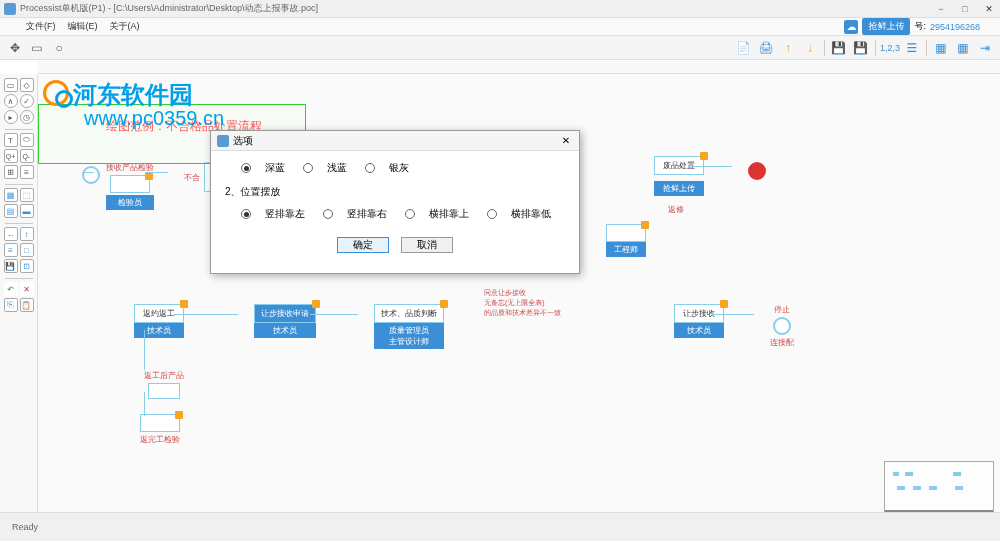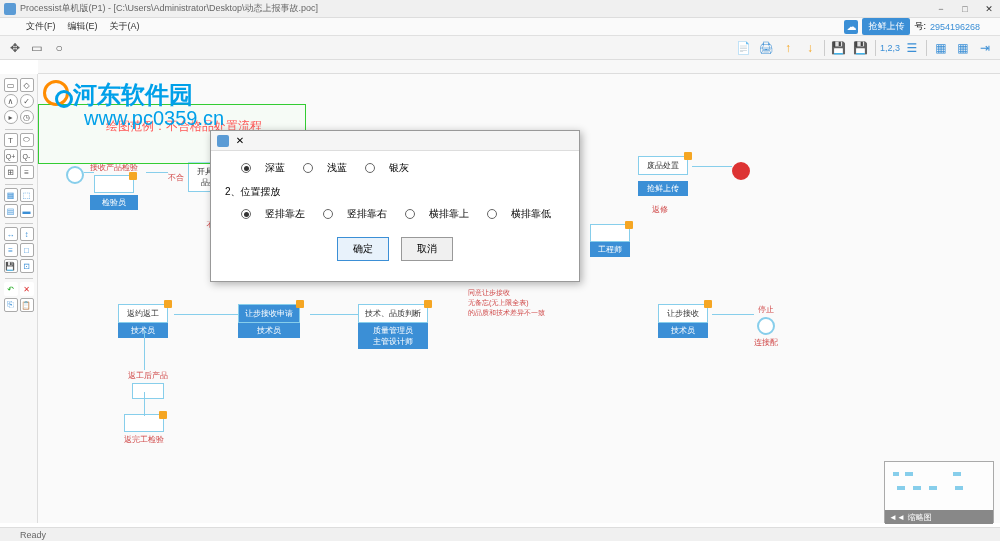--- a/index.html
+++ b/index.html
@@ -40,21 +40,21 @@
     .watermark-title { font-size: 24px; font-weight: bold; color: #00a0e9; display: flex; align-items: center; }
     .watermark-logo { width: 30px; height: 30px; display: inline-block; position: relative; }
     .watermark-logo::before { content: ''; position: absolute; width: 20px; height: 20px; border: 3px solid #ff8c00; border-radius: 50%; }
     .watermark-logo::after { content: ''; position: absolute; width: 12px; height: 12px; border: 3px solid #00a0e9; border-radius: 50%; left: 12px; top: 10px; }
     .watermark-url { font-size: 20px; color: #00a0e9; margin-left: 41px; margin-top: -4px; }
     
     .intro-text { position: absolute; top: 8px; left: 34px; right: 40px; font-size: 9px; color: #3b5998; line-height: 1.5; z-index: 2; }
     .example-box { position: absolute; top: 30px; left: 0; width: 268px; height: 60px; border: 1px solid #3c3; background: rgba(240,255,240,0.3); z-index: 1; }
     .example-label { position: absolute; top: 44px; left: 68px; color: #ff5555; font-size: 12px; z-index: 3; }
     
-    .node { position: absolute; font-size: 8px; text-align: center; }
+    .node { position: absolute; font-size: 8px; text-align: center; margin-left: 16px; }
     .node-box { background: #fff; border: 1px solid #87ceeb; padding: 3px 6px; min-width: 50px; color: #333; }
     .node-label { background: #3b8fd6; color: #fff; padding: 2px 6px; font-size: 8px; }
     .node-text { color: #d04848; font-size: 8px; }
     .circle-node { width: 18px; height: 18px; border-radius: 50%; border: 2px solid #87ceeb; background: #fff; }
     .circle-node.end { background: #d33; border-color: #d33; }
     .badge { position: absolute; top: -4px; right: -4px; width: 8px; height: 8px; background: #f5a623; border-radius: 1px; }
     
     .flow-line { position: absolute; background: #87ceeb; z-index: 0; }
     
     .dialog-overlay { position: absolute; top: 0; left: 0; right: 0; bottom: 0; z-index: 100; pointer-events: none; }
@@ -63,29 +63,29 @@
     .dialog-title-text { flex: 1; }
     .dialog-close { width: 14px; height: 14px; display: flex; align-items: center; justify-content: center; cursor: pointer; font-size: 10px; }
     .dialog-body { padding: 10px 14px; }
     .dialog-section { margin-bottom: 10px; }
     .dialog-section-label { font-size: 10px; margin-bottom: 8px; }
     .radio-row { display: flex; gap: 18px; padding-left: 16px; }
     .radio-opt { display: flex; align-items: center; gap: 14px; font-size: 10px; }
     .radio { width: 10px; height: 10px; border: 1px solid #666; border-radius: 50%; display: inline-flex; align-items: center; justify-content: center; }
     .radio.checked::after { content: ''; width: 5px; height: 5px; background: #333; border-radius: 50%; }
     .dialog-footer { display: flex; justify-content: center; gap: 12px; padding: 6px 0 10px; }
-    .dlg-btn { width: 52px; height: 24px; border: 1px solid #999; background: #f0f0f0; font-size: 10px; cursor: pointer; }
+    .dlg-btn { width: 52px; height: 16px; border: 1px solid #999; background: #f0f0f0; font-size: 10px; cursor: pointer; }
     .dlg-btn.primary { border-color: #3b8fd6; background: #e8f2fb; }
     
     .minimap { position: absolute; bottom: 18px; right: 6px; width: 110px; height: 62px; border: 1px solid #aaa; background: #fdfdfd; }
     .minimap-content { width: 100%; height: 48px; position: relative; }
     .minimap-shape { position: absolute; background: #87ceeb; }
     .minimap-label { height: 14px; background: #888; color: #fff; display: flex; align-items: center; padding: 0 4px; font-size: 8px; gap: 3px; }
     
-    .statusbar { position: absolute; bottom: 0; left: 0; right: 0; height: 14px; background: #f0f0f0; border-top: 1px solid #ddd; padding: 0 20px; font-size: 9px; color: #666; display: flex; align-items: center; }
+    .statusbar { position: absolute; bottom: 0; left: 0; right: 0; height: 29px; background: #f0f0f0; border-top: 1px solid #ddd; padding: 0 12px; font-size: 9px; color: #666; display: flex; align-items: center; }
   </style>
 </head>
 <body>
 
 <div class="titlebar">
   <div class="titlebar-icon"></div>
   <div class="titlebar-text">Processist单机版(P1) - [C:\Users\Administrator\Desktop\动态上报事故.poc]</div>
   <div class="titlebar-controls">
     <div class="win-btn">−</div>
     <div class="win-btn">□</div>
@@ -344,20 +344,21 @@
     <div class="flow-line" style="top:240px;left:674px;width:42px;height:1px"></div>
     <div class="flow-line" style="top:256px;left:106px;width:1px;height:40px"></div>
     <div class="flow-line" style="top:318px;left:106px;width:1px;height:24px"></div>
   </div>
 </div>
 
 <div class="dialog-overlay">
   <div class="dialog">
     <div class="dialog-title">
       <span style="width:12px;height:12px;background:#5b9bd5;border-radius:2px;margin-right:4px"></span>
+      <span class="dialog-title-text">选项</span>
       <div class="dialog-close">✕</div>
     </div>
     <div class="dialog-body">
       <div class="dialog-section">
         <div class="radio-row">
           <label class="radio-opt">
               <span class="radio checked"></span>
               <span>深蓝</span>
             </label>
           <label class="radio-opt">

